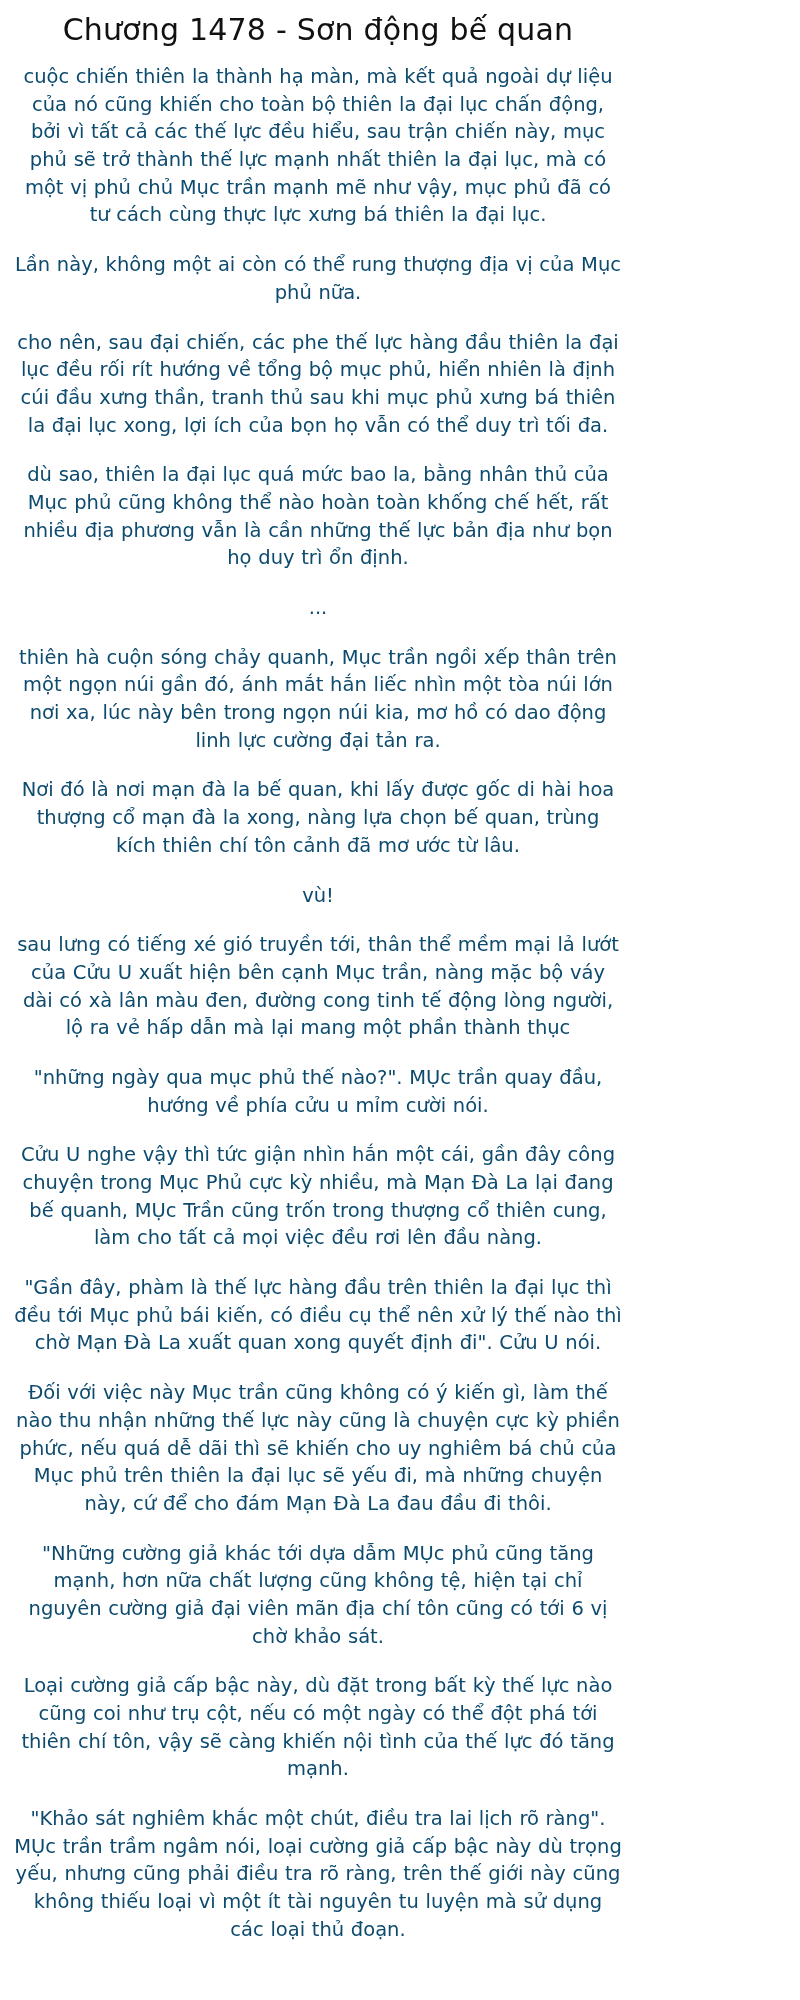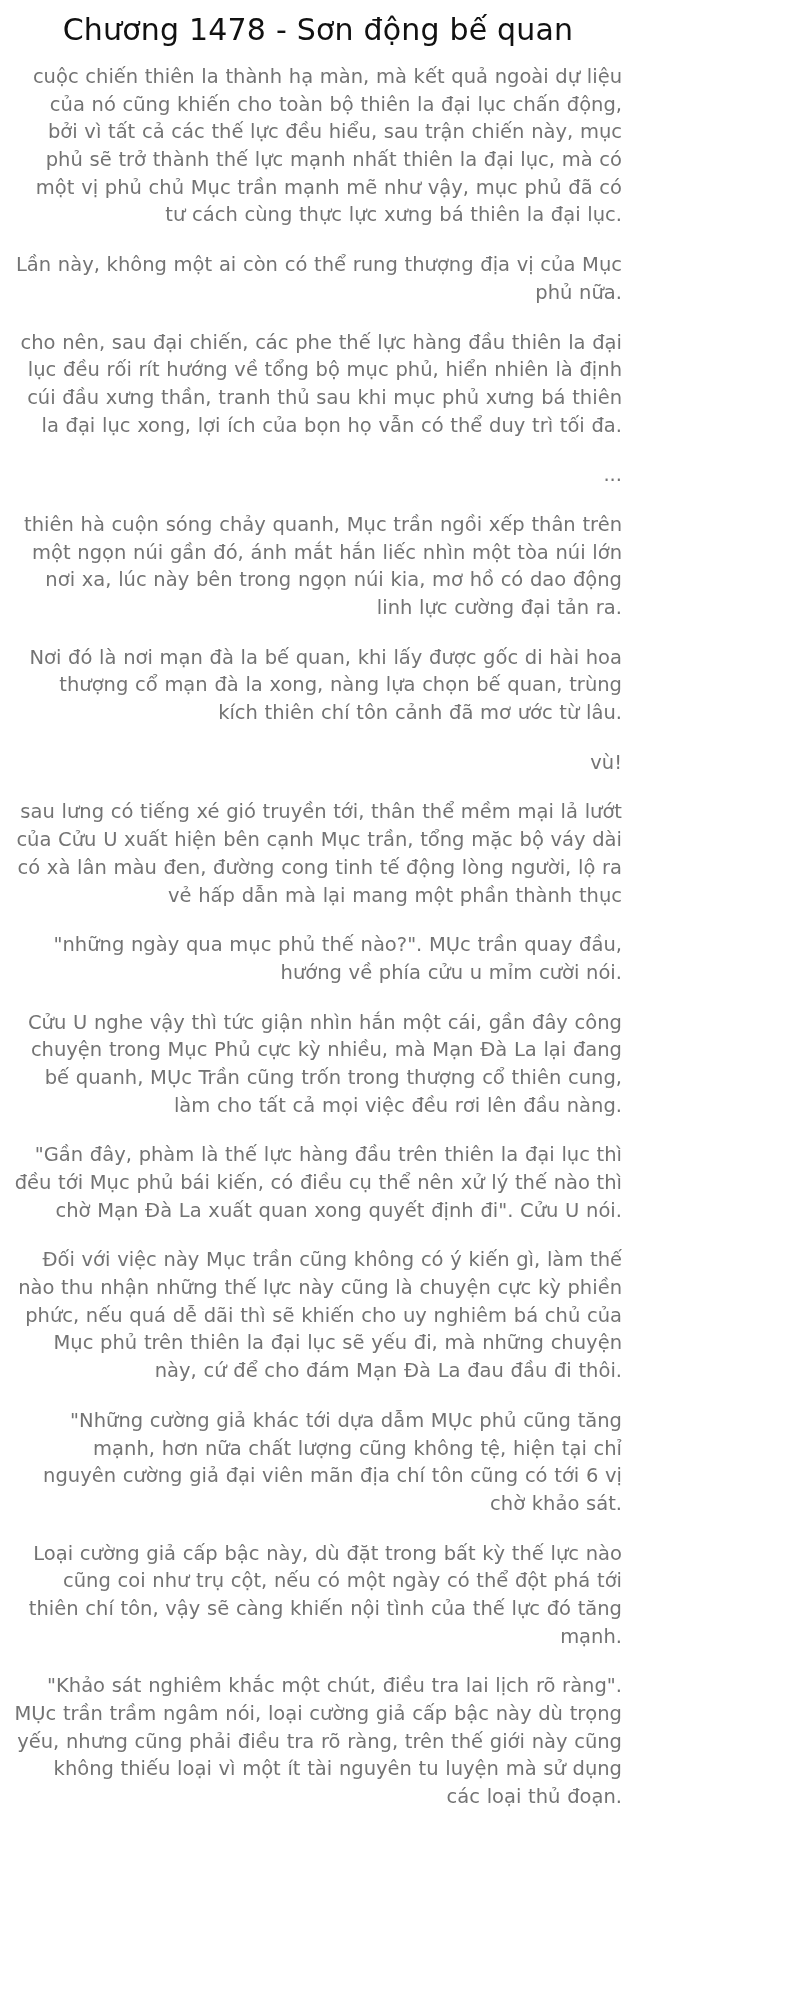--- a/index.html
+++ b/index.html
@@ -23,42 +23,43 @@
     font-weight: normal;
     text-align: center;
     margin: 4px 0 16px 0;
     letter-spacing: 0.2px;
     color: #111111;
   }
   .content p {
     font-size: 19.5px;
     line-height: 1.42;
     margin: 0 0 22px 0;
-    color: #737373;
-    text-align: right;
+    color: #0c4a6e;
+    text-align: center;
     word-spacing: 0.5px;
   }
   .content p:last-child {
     margin-bottom: 0;
   }
 </style>
 </head>
 <body>
 
 <div class="page">
   <h1 class="chapter-title">Chương 1478 - Sơn động bế quan</h1>
   <div class="content">
     <p>cuộc chiến thiên la thành hạ màn, mà kết quả ngoài dự liệu của nó cũng khiến cho toàn bộ thiên la đại lục chấn động, bởi vì tất cả các thế lực đều hiểu, sau trận chiến này, mục phủ sẽ trở thành thế lực mạnh nhất thiên la đại lục, mà có một vị phủ chủ Mục trần mạnh mẽ như vậy, mục phủ đã có tư cách cùng thực lực xưng bá thiên la đại lục.</p>
     <p>Lần này, không một ai còn có thể rung thượng địa vị của Mục phủ nữa.</p>
     <p>cho nên, sau đại chiến, các phe thế lực hàng đầu thiên la đại lục đều rối rít hướng về tổng bộ mục phủ, hiển nhiên là định cúi đầu xưng thần, tranh thủ sau khi mục phủ xưng bá thiên la đại lục xong, lợi ích của bọn họ vẫn có thể duy trì tối đa.</p>
+    <p>dù sao, thiên la đại lục quá mức bao la, bằng nhân thủ của Mục phủ cũng không thể nào hoàn toàn khống chế hết, rất nhiều địa phương vẫn là cần những thế lực bản địa như bọn họ duy trì ổn định.</p>
     <p>...</p>
     <p>thiên hà cuộn sóng chảy quanh, Mục trần ngồi xếp thân trên một ngọn núi gần đó, ánh mắt hắn liếc nhìn một tòa núi lớn nơi xa, lúc này bên trong ngọn núi kia, mơ hồ có dao động linh lực cường đại tản ra.</p>
     <p>Nơi đó là nơi mạn đà la bế quan, khi lấy được gốc di hài hoa thượng cổ mạn đà la xong, nàng lựa chọn bế quan, trùng kích thiên chí tôn cảnh đã mơ ước từ lâu.</p>
     <p>vù!</p>
-    <p>sau lưng có tiếng xé gió truyền tới, thân thể mềm mại lả lướt của Cửu U xuất hiện bên cạnh Mục trần, tổng mặc bộ váy dài có xà lân màu đen, đường cong tinh tế động lòng người, lộ ra vẻ hấp dẫn mà lại mang một phần thành thục</p>
+    <p>sau lưng có tiếng xé gió truyền tới, thân thể mềm mại lả lướt của Cửu U xuất hiện bên cạnh Mục trần, nàng mặc bộ váy dài có xà lân màu đen, đường cong tinh tế động lòng người, lộ ra vẻ hấp dẫn mà lại mang một phần thành thục</p>
     <p>"những ngày qua mục phủ thế nào?". MỤc trần quay đầu, hướng về phía cửu u mỉm cười nói.</p>
     <p>Cửu U nghe vậy thì tức giận nhìn hắn một cái, gần đây công chuyện trong Mục Phủ cực kỳ nhiều, mà Mạn Đà La lại đang bế quanh, MỤc Trần cũng trốn trong thượng cổ thiên cung, làm cho tất cả mọi việc đều rơi lên đầu nàng.</p>
     <p>"Gần đây, phàm là thế lực hàng đầu trên thiên la đại lục thì đều tới Mục phủ bái kiến, có điều cụ thể nên xử lý thế nào thì chờ Mạn Đà La xuất quan xong quyết định đi". Cửu U nói.</p>
     <p>Đối với việc này Mục trần cũng không có ý kiến gì, làm thế nào thu nhận những thế lực này cũng là chuyện cực kỳ phiền phức, nếu quá dễ dãi thì sẽ khiến cho uy nghiêm bá chủ của Mục phủ trên thiên la đại lục sẽ yếu đi, mà những chuyện này, cứ để cho đám Mạn Đà La đau đầu đi thôi.</p>
     <p>"Những cường giả khác tới dựa dẫm MỤc phủ cũng tăng mạnh, hơn nữa chất lượng cũng không tệ,  hiện tại chỉ nguyên cường giả đại viên mãn địa chí tôn cũng có tới 6 vị chờ khảo sát.</p>
     <p>Loại cường giả cấp bậc này, dù đặt trong bất kỳ thế lực nào cũng coi như trụ cột, nếu có một ngày có thể đột phá tới thiên chí tôn, vậy sẽ càng khiến nội tình của thế lực đó tăng mạnh.</p>
     <p>"Khảo sát nghiêm khắc một chút, điều tra lai lịch rõ ràng". MỤc trần trầm ngâm nói, loại cường giả cấp bậc này dù trọng yếu, nhưng cũng phải điều tra rõ ràng, trên thế giới này cũng không thiếu loại vì một ít tài nguyên tu luyện mà sử dụng các loại thủ đoạn.</p>
   </div>
 </div>
 

